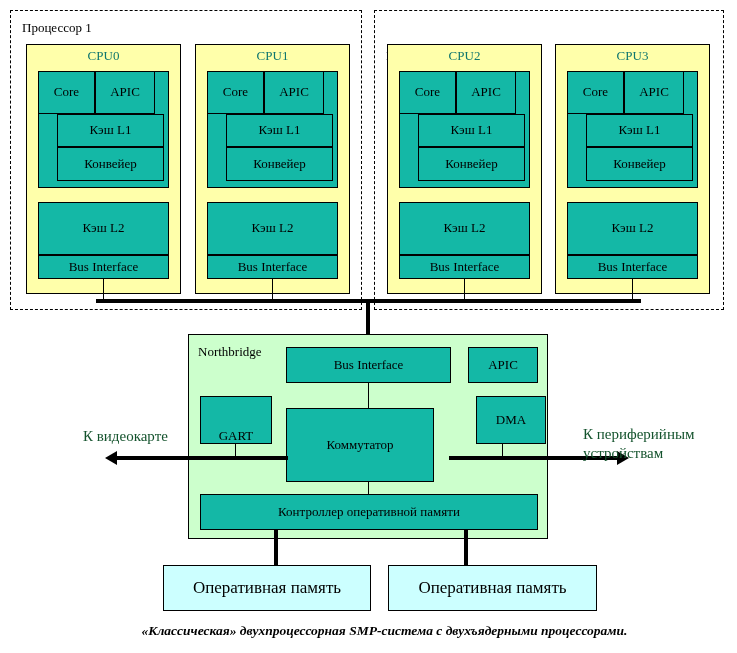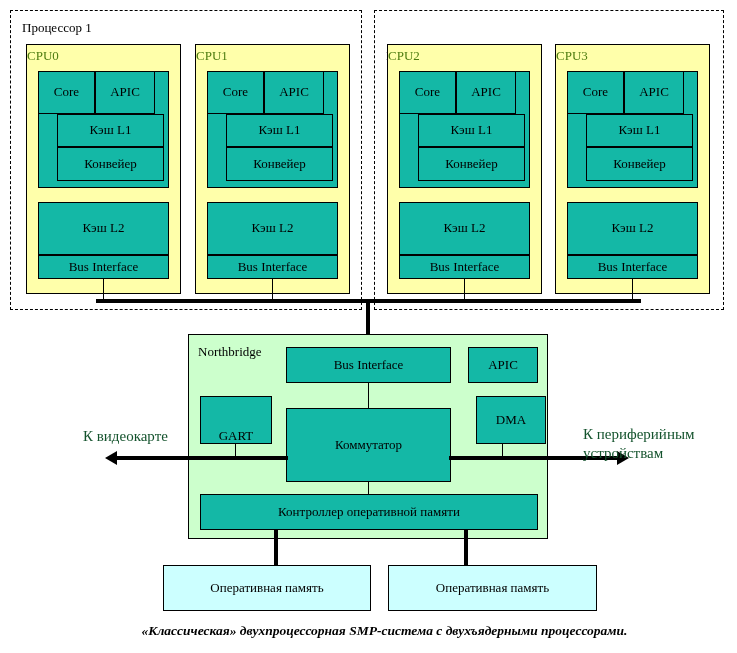--- a/index.html
+++ b/index.html
@@ -35,22 +35,23 @@
   
   .cpu {
     background: #ffffaa;
     border: 1px solid #000000;
   }
   .cpu-title {
     position: absolute;
     top: 3px;
     left: 0;
     right: 0;
-    font-size: 13px;
-    color: #4d7c0f;
+    text-align: center;
+    font-size: 13px;
+    color: #0f766e;
   }
 
   
   .wbox {
     background: #14b8a6;
     border: 1px solid #000000;
     display: flex;
     align-items: center;
     justify-content: center;
     font-size: 13px;
@@ -71,21 +72,21 @@
     white-space: nowrap;
   }
 
   
   .mem {
     background: #ccffff;
     border: 1px solid #000000;
     display: flex;
     align-items: center;
     justify-content: center;
-    font-size: 13px;
+    font-size: 17px;
     color: #000000;
   }
 
   
   .hline-thick { background: #000000; height: 4px; }
   .vline-thick { background: #000000; width: 4px; }
   .vline-thin  { background: #000000; width: 1px; }
 
   .arrow-left, .arrow-right {
     width: 0; height: 0;
@@ -239,21 +240,21 @@
   </div>
 
   <div class="abs wbox" style="left:200px; top:396px; width:72px; height:48px;align-items:flex-end;">
     <span>GART</span>
   </div>
 
   <div class="abs wbox" style="left:476px; top:396px; width:70px; height:48px;">
     <span>DMA</span>
   </div>
 
-  <div class="abs wbox" style="left:286px; top:408px; width:165px; height:74px;">
+  <div class="abs wbox" style="left:286px; top:408px; width:148px; height:74px;">
     <span>Коммутатор</span>
   </div>
 
   <div class="abs wbox" style="left:200px; top:494px; width:338px; height:36px;">
     <span>Контроллер оперативной памяти</span>
   </div>
 
   <div class="abs vline-thin" style="left:368px; top:383px; height:25px;"></div>
   <div class="abs vline-thin" style="left:235px; top:444px; height:14px;"></div>
   <div class="abs vline-thin" style="left:502px; top:444px; height:14px;"></div>

